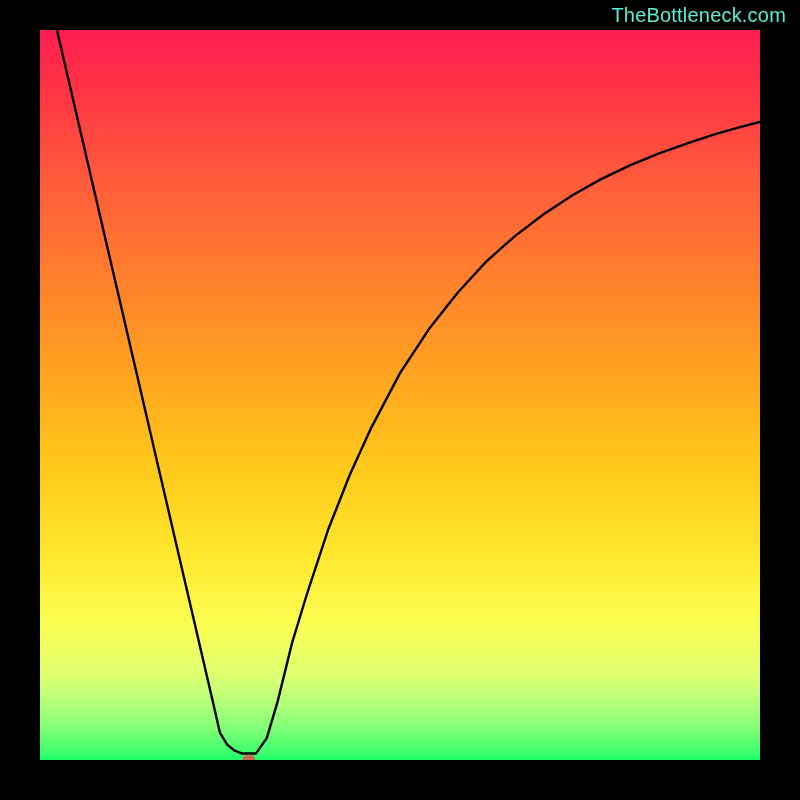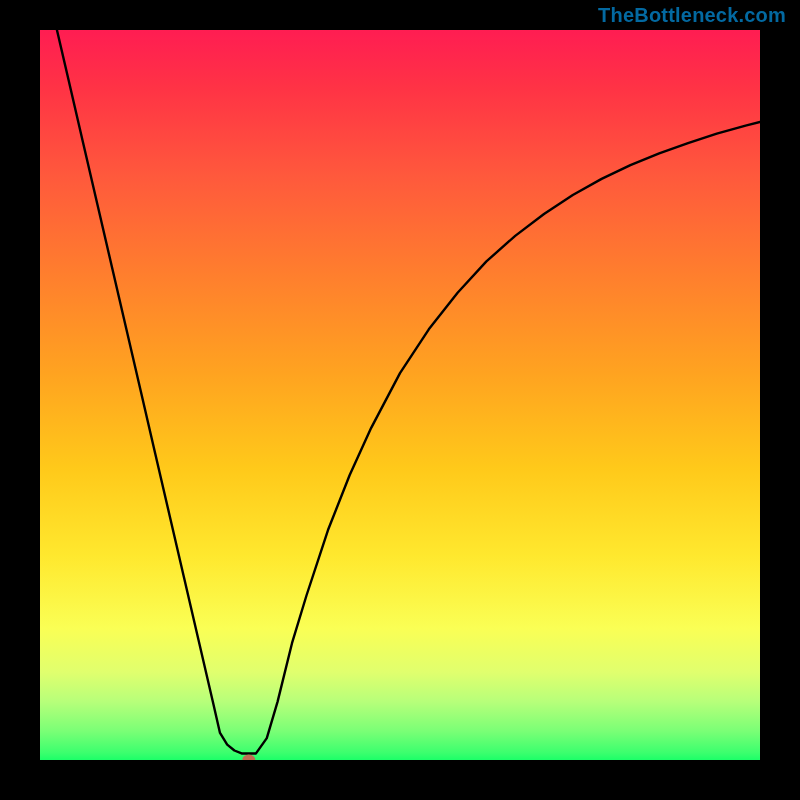--- a/index.html
+++ b/index.html
@@ -42,23 +42,23 @@
   }
   .plot svg {
     display: block;
     width: 100%;
     height: 100%;
   }
   .watermark {
     position: absolute;
     top: 4px;
     right: 14px;
-    color: #0369a1;
+    color: #5eead4;
     font-size: 20px;
-    font-weight: 700;
+    font-weight: 400;
     letter-spacing: 0.2px;
     user-select: none;
   }
 </style>
 </head>
 <body>
 
 <div class="frame">
   <div class="watermark">TheBottleneck.com</div>
   <div class="plot">

